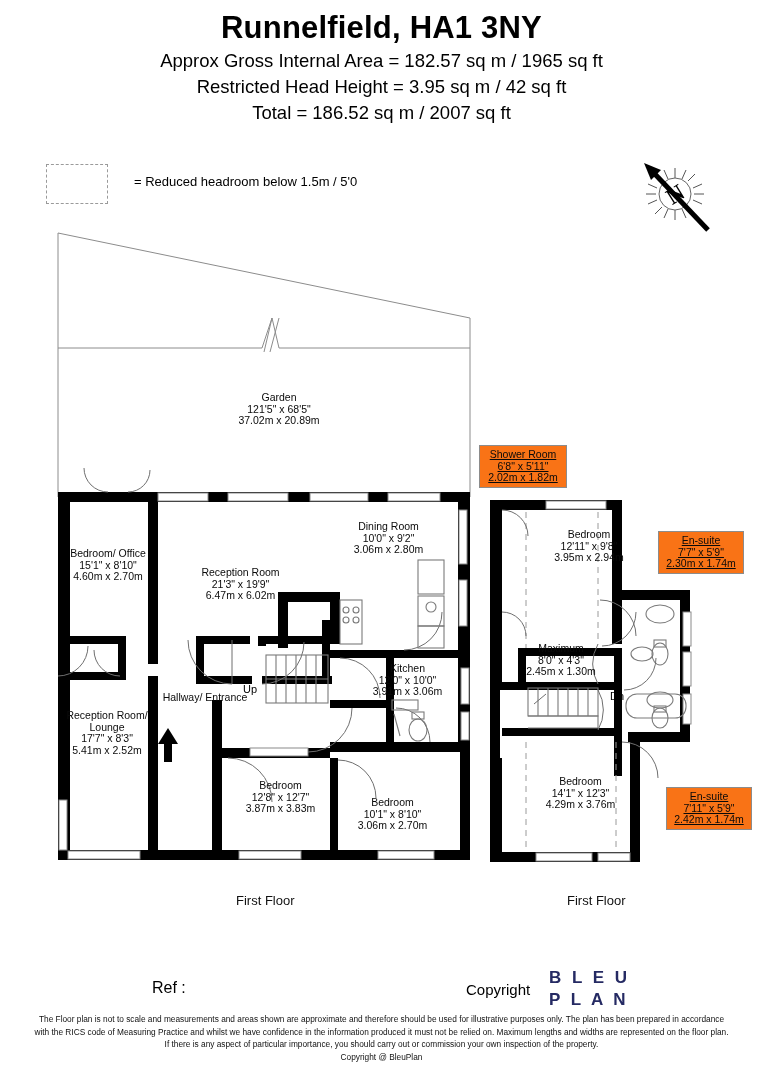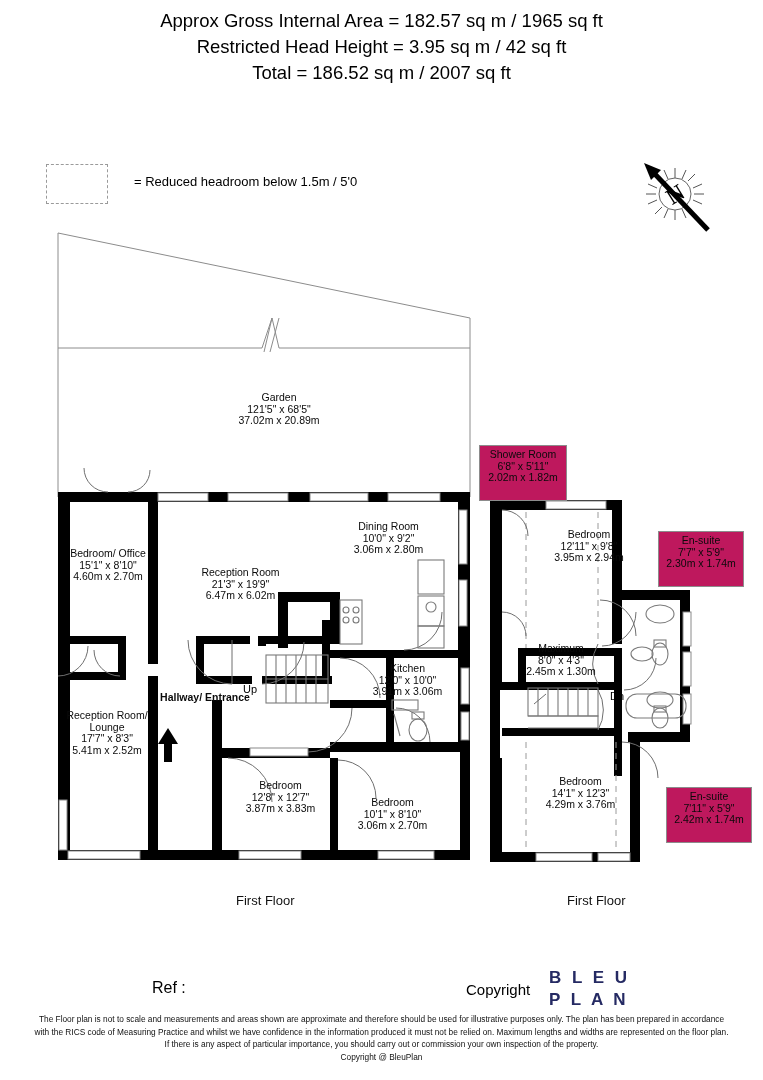--- a/index.html
+++ b/index.html
@@ -24,36 +24,37 @@
   
   .floor-caption{position:absolute;font-size:13px;color:#111;}
   #cap-ground{left:236px;top:893px;}
   #cap-first{left:567px;top:893px;}
 
   
   .room{position:absolute;text-align:center;font-size:10.5px;line-height:11.6px;color:#0a0a0a;white-space:nowrap;}
   .room .nm{display:block;}
   .room .d1{display:block;}
   .room .d2{display:block;}
-  .room.boxed{border:1px solid #8c8c8c;background:#be185d;padding:3px 4px 16px 4px;}
+  .room.boxed{border:1px solid #8c8c8c;background:#f97316;padding:3px 4px 3px 4px;text-decoration:underline;}
 
   .stairlbl{position:absolute;font-size:11px;}
 
   
   #footer{position:absolute;left:0;top:965px;width:763px;}
   #ref{position:absolute;left:152px;top:14px;font-size:16px;}
   #copyright{position:absolute;left:466px;top:16px;font-size:15px;}
   #logo{position:absolute;left:549px;top:2px;width:110px;color:#252a63;font-weight:bold;font-size:17px;line-height:22px;letter-spacing:3px;}
   #disclaimer{position:absolute;left:0;top:48px;width:763px;text-align:center;font-size:8.3px;line-height:12.6px;color:#111;}
   #disclaimer div{white-space:nowrap;text-align:center;}
 </style>
 </head>
 <body>
 
 <div id="header">
+  <div id="title">Runnelfield, HA1 3NY</div>
   <div class="sub">Approx Gross Internal Area = 182.57 sq m / 1965 sq ft</div>
   <div class="sub">Restricted Head Height = 3.95 sq m / 42 sq ft</div>
   <div class="sub">Total = 186.52 sq m / 2007 sq ft</div>
 </div>
 
 <div id="legend">
   <div id="legend-swatch"></div>
   <div id="legend-text">= Reduced headroom below 1.5m / 5'0</div>
 </div>
 
@@ -301,21 +302,21 @@
   <span class="d2">6.47m x 6.02m</span>
 </div>
 
 <div class="room" style="left:42px;top:710px;width:130px;">
   <span class="nm">Reception Room/</span>
   <span class="nm">Lounge</span>
   <span class="d1">17'7" x 8'3"</span>
   <span class="d2">5.41m x 2.52m</span>
 </div>
 
-<div class="room" style="left:150px;top:692px;width:110px;font-weight:bold;">
+<div class="room" style="left:150px;top:692px;width:110px;">
   <span class="nm">Hallway/ Entrance</span>
 </div>
 
 <div class="room" style="left:331px;top:521px;width:115px;">
   <span class="nm">Dining Room</span>
   <span class="d1">10'0" x 9'2"</span>
   <span class="d2">3.06m x 2.80m</span>
 </div>
 
 <div class="room" style="left:355px;top:663px;width:105px;">

